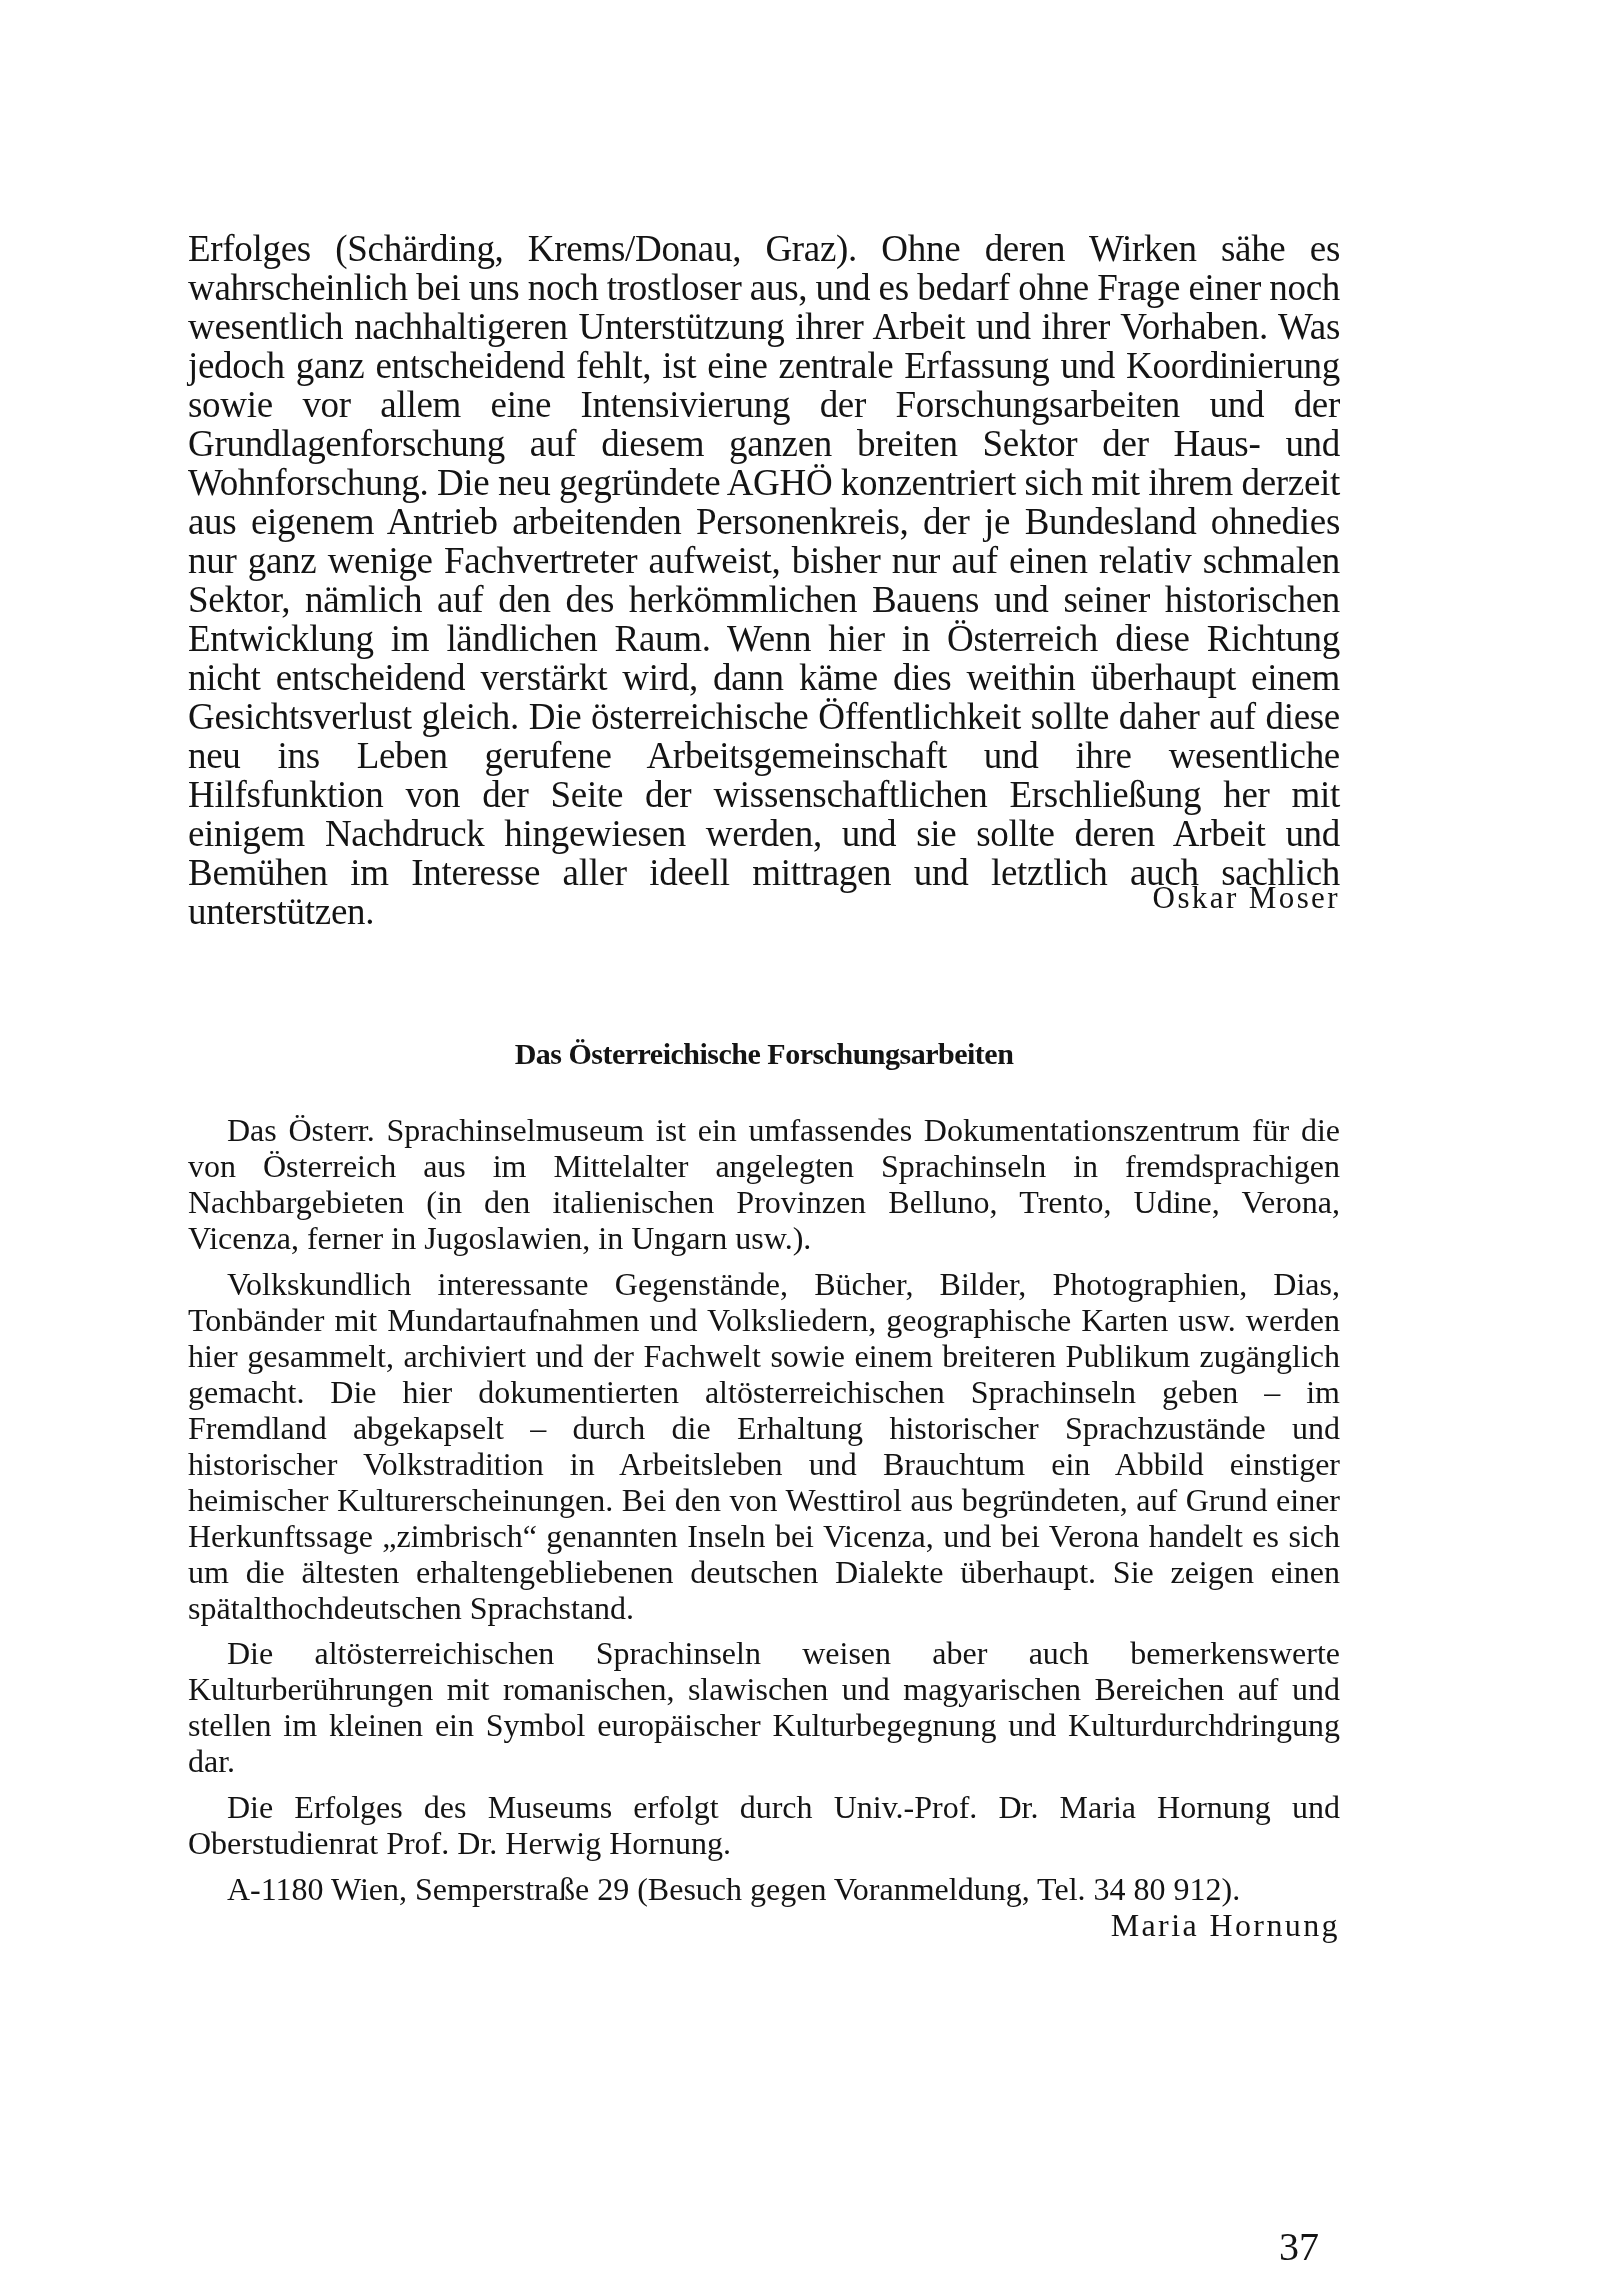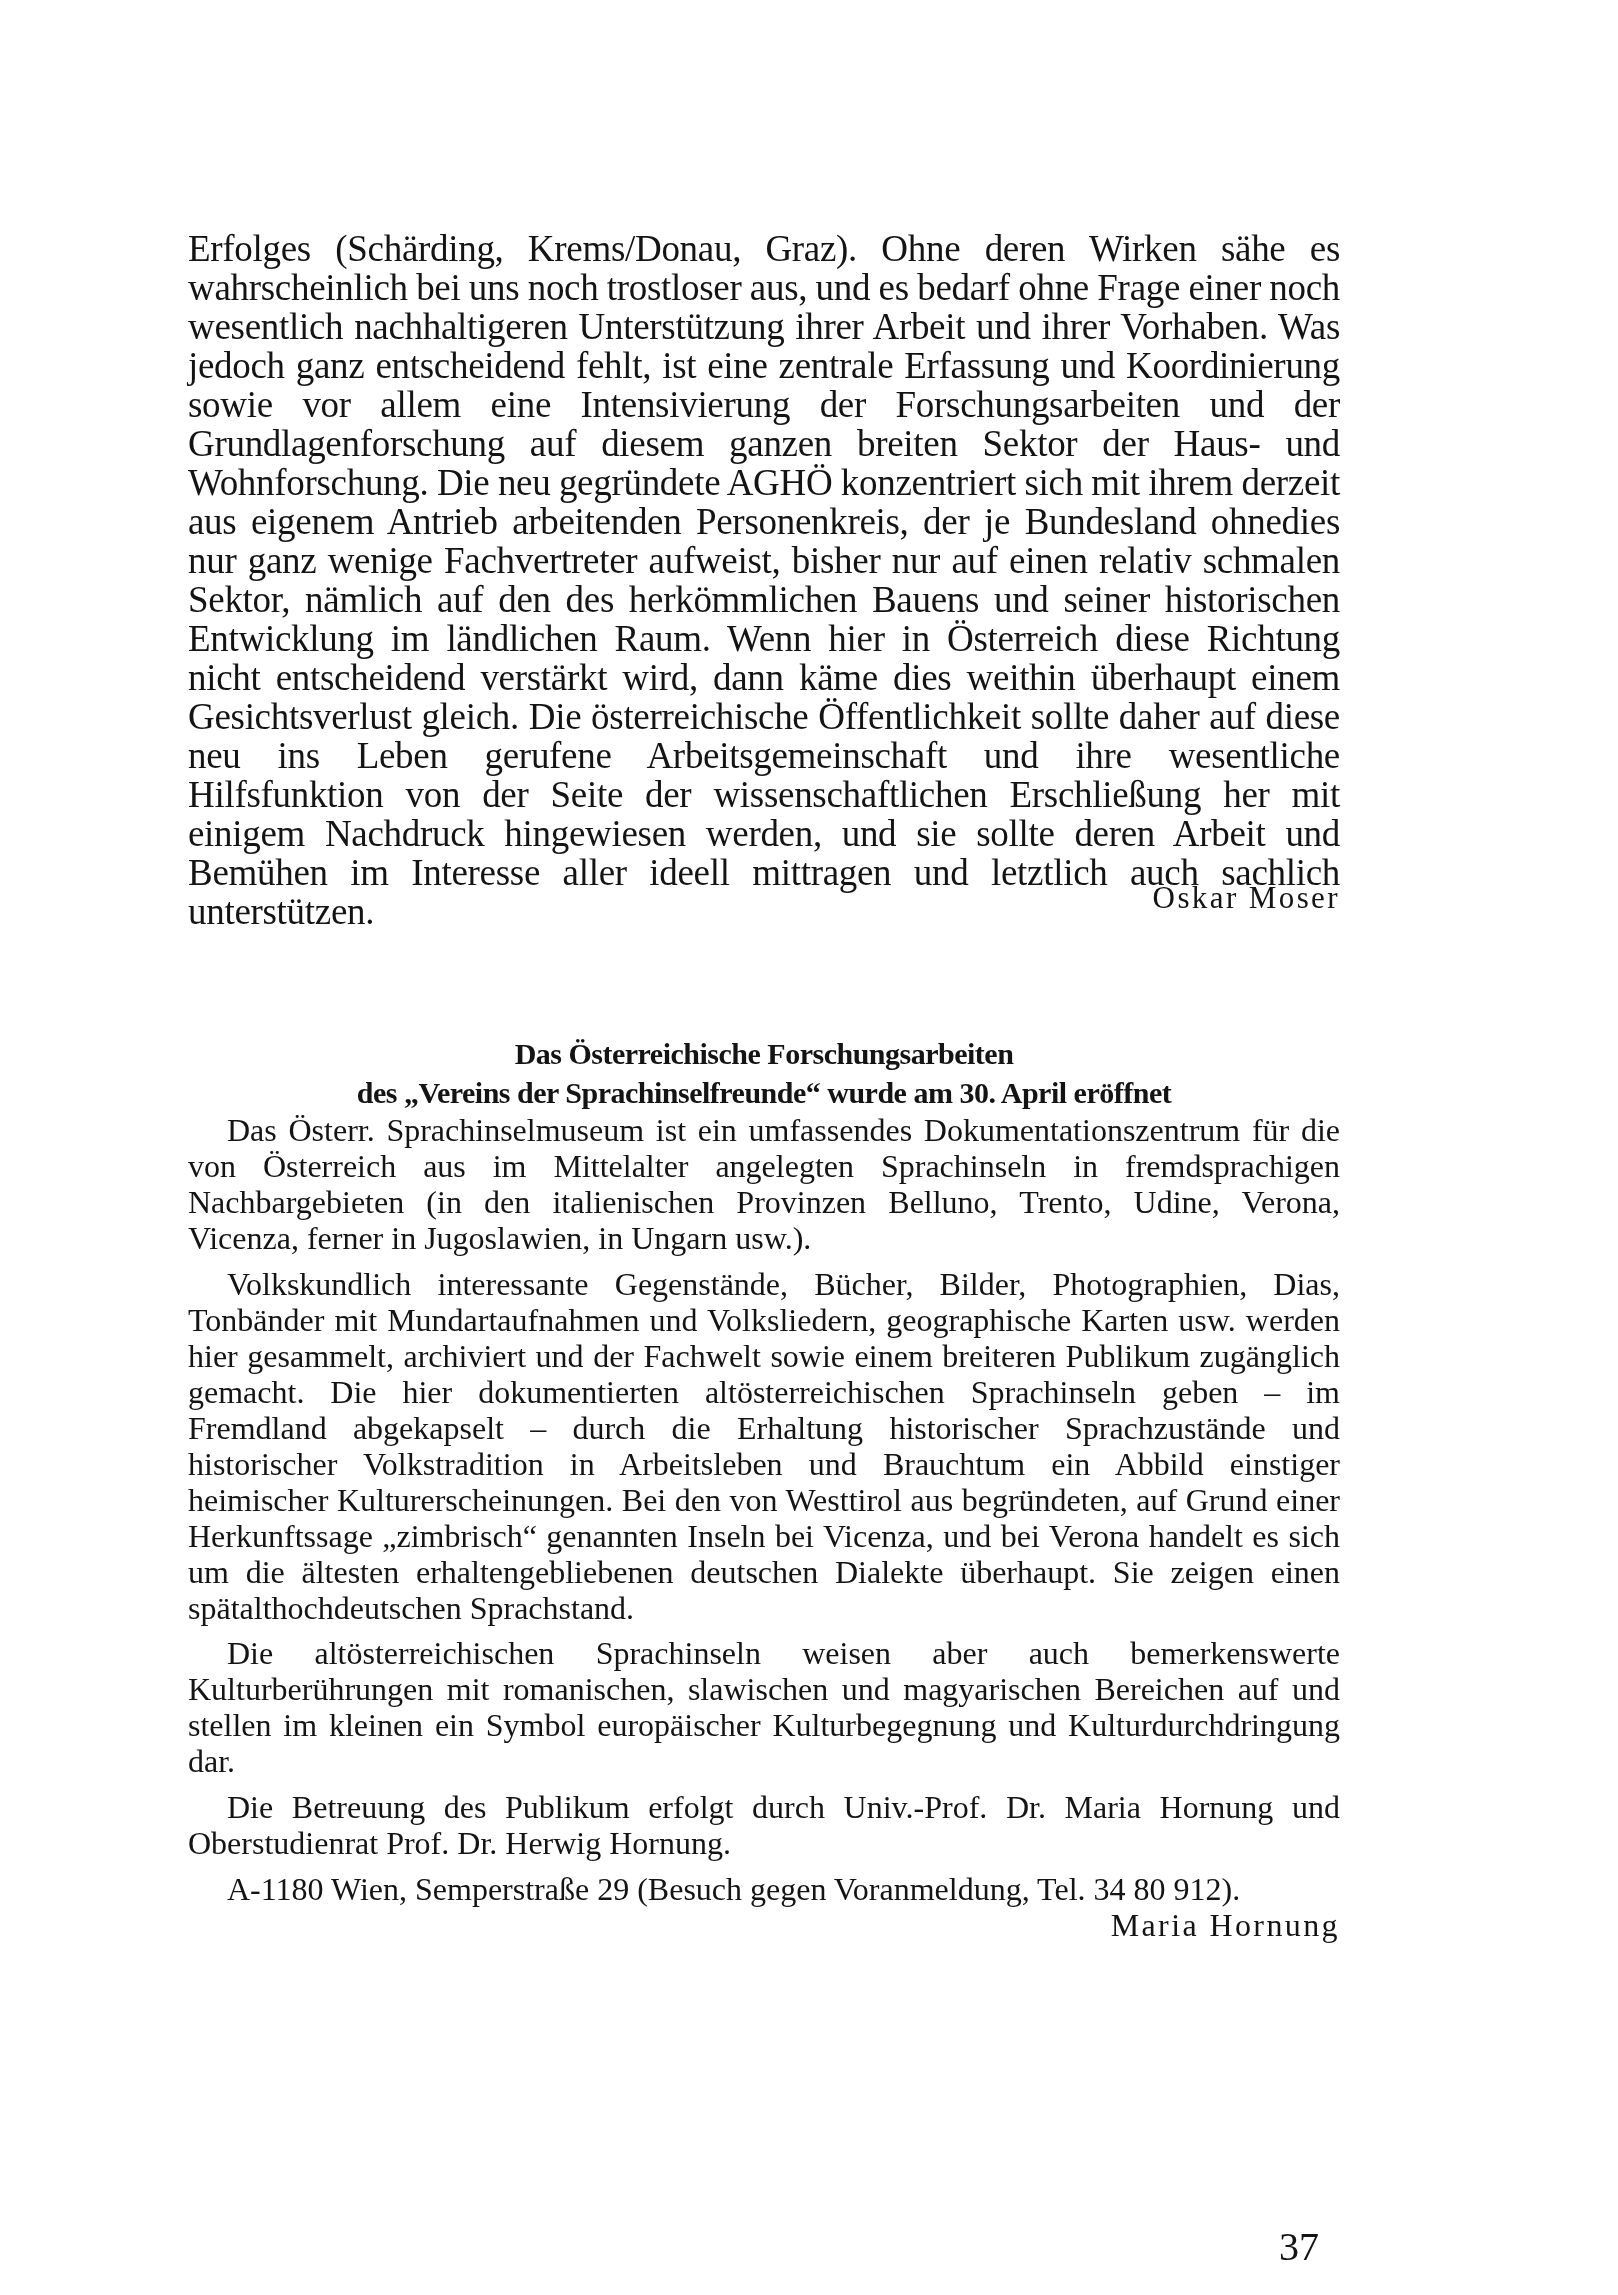--- a/index.html
+++ b/index.html
@@ -26,28 +26,27 @@
 <div class="page">
 
   <div class="col sec1">
     <p>Erfolges (Schärding, Krems/Donau, Graz). Ohne deren Wirken sähe es wahrscheinlich bei uns noch trostloser aus, und es bedarf ohne Frage einer noch wesentlich nachhaltigeren Unterstützung ihrer Arbeit und ihrer Vorhaben. Was jedoch ganz entscheidend fehlt, ist eine zentrale Erfassung und Koordinierung sowie vor allem eine Intensivierung der Forschungsarbeiten und der Grundlagenforschung auf diesem ganzen breiten Sektor der Haus- und Wohnforschung. Die neu gegründete AGHÖ konzentriert sich mit ihrem derzeit aus eigenem Antrieb arbeitenden Personenkreis, der je Bundesland ohnedies nur ganz wenige Fachvertreter aufweist, bisher nur auf einen relativ schmalen Sektor, nämlich auf den des herkömmlichen Bauens und seiner historischen Entwicklung im ländlichen Raum. Wenn hier in Österreich diese Richtung nicht entscheidend verstärkt wird, dann käme dies weithin überhaupt einem Gesichtsverlust gleich. Die österreichische Öffentlichkeit sollte daher auf diese neu ins Leben gerufene Arbeitsgemeinschaft und ihre wesentliche Hilfsfunktion von der Seite der wissenschaftlichen Erschließung her mit einigem Nachdruck hingewiesen werden, und sie sollte deren Arbeit und Bemühen im Interesse aller ideell mittragen und letztlich auch sachlich unterstützen.</p>
   </div>
 
   <p class="sig sig1">Oskar Moser</p>
 
   <div class="title">
     <div>Das Österreichische Forschungsarbeiten</div>
-    <div>des „Vereins der Sprachinselfreunde“ wurde am 30. April eröffnet</div>
   </div>
 
   <div class="col sec2">
     <p class="ind">Das Österr. Sprachinselmuseum ist ein umfassendes Dokumentationszentrum für die von Österreich aus im Mittelalter angelegten Sprachinseln in fremdsprachigen Nachbargebieten (in den italienischen Provinzen Belluno, Trento, Udine, Verona, Vicenza, ferner in Jugoslawien, in Ungarn usw.).</p>
     <p class="ind">Volkskundlich interessante Gegenstände, Bücher, Bilder, Photographien, Dias, Tonbänder mit Mundartaufnahmen und Volksliedern, geographische Karten usw. werden hier gesammelt, archiviert und der Fachwelt sowie einem breiteren Publikum zugänglich gemacht. Die hier dokumentierten altösterreichischen Sprachinseln geben – im Fremdland abgekapselt – durch die Erhaltung historischer Sprachzustände und historischer Volkstradition in Arbeitsleben und Brauchtum ein Abbild einstiger heimischer Kulturerscheinungen. Bei den von Westtirol aus begründeten, auf Grund einer Herkunftssage „zimbrisch“ genannten Inseln bei Vicenza, und bei Verona handelt es sich um die ältesten erhaltengebliebenen deutschen Dialekte überhaupt. Sie zeigen einen spätalthochdeutschen Sprachstand.</p>
     <p class="ind">Die altösterreichischen Sprachinseln weisen aber auch bemerkenswerte Kulturberührungen mit romanischen, slawischen und magyarischen Bereichen auf und stellen im kleinen ein Symbol europäischer Kulturbegegnung und Kulturdurchdringung dar.</p>
-    <p class="ind">Die Betreuung des Publikum erfolgt durch Univ.-Prof. Dr. Maria Hornung und Oberstudienrat Prof. Dr. Herwig Hornung.</p>
+    <p class="ind">Die Erfolges des Museums erfolgt durch Univ.-Prof. Dr. Maria Hornung und Oberstudienrat Prof. Dr. Herwig Hornung.</p>
     <p class="ind" style="margin-bottom:0;">A-1180 Wien, Semperstraße 29 (Besuch gegen Voranmeldung, Tel. 34 80 912).</p>
     <p style="text-align:right; letter-spacing:2.4px; margin:0;">Maria Hornung</p>
   </div>
 
   <p class="pagenum">37</p>
 
 </div>
 
 
 </body></html>

